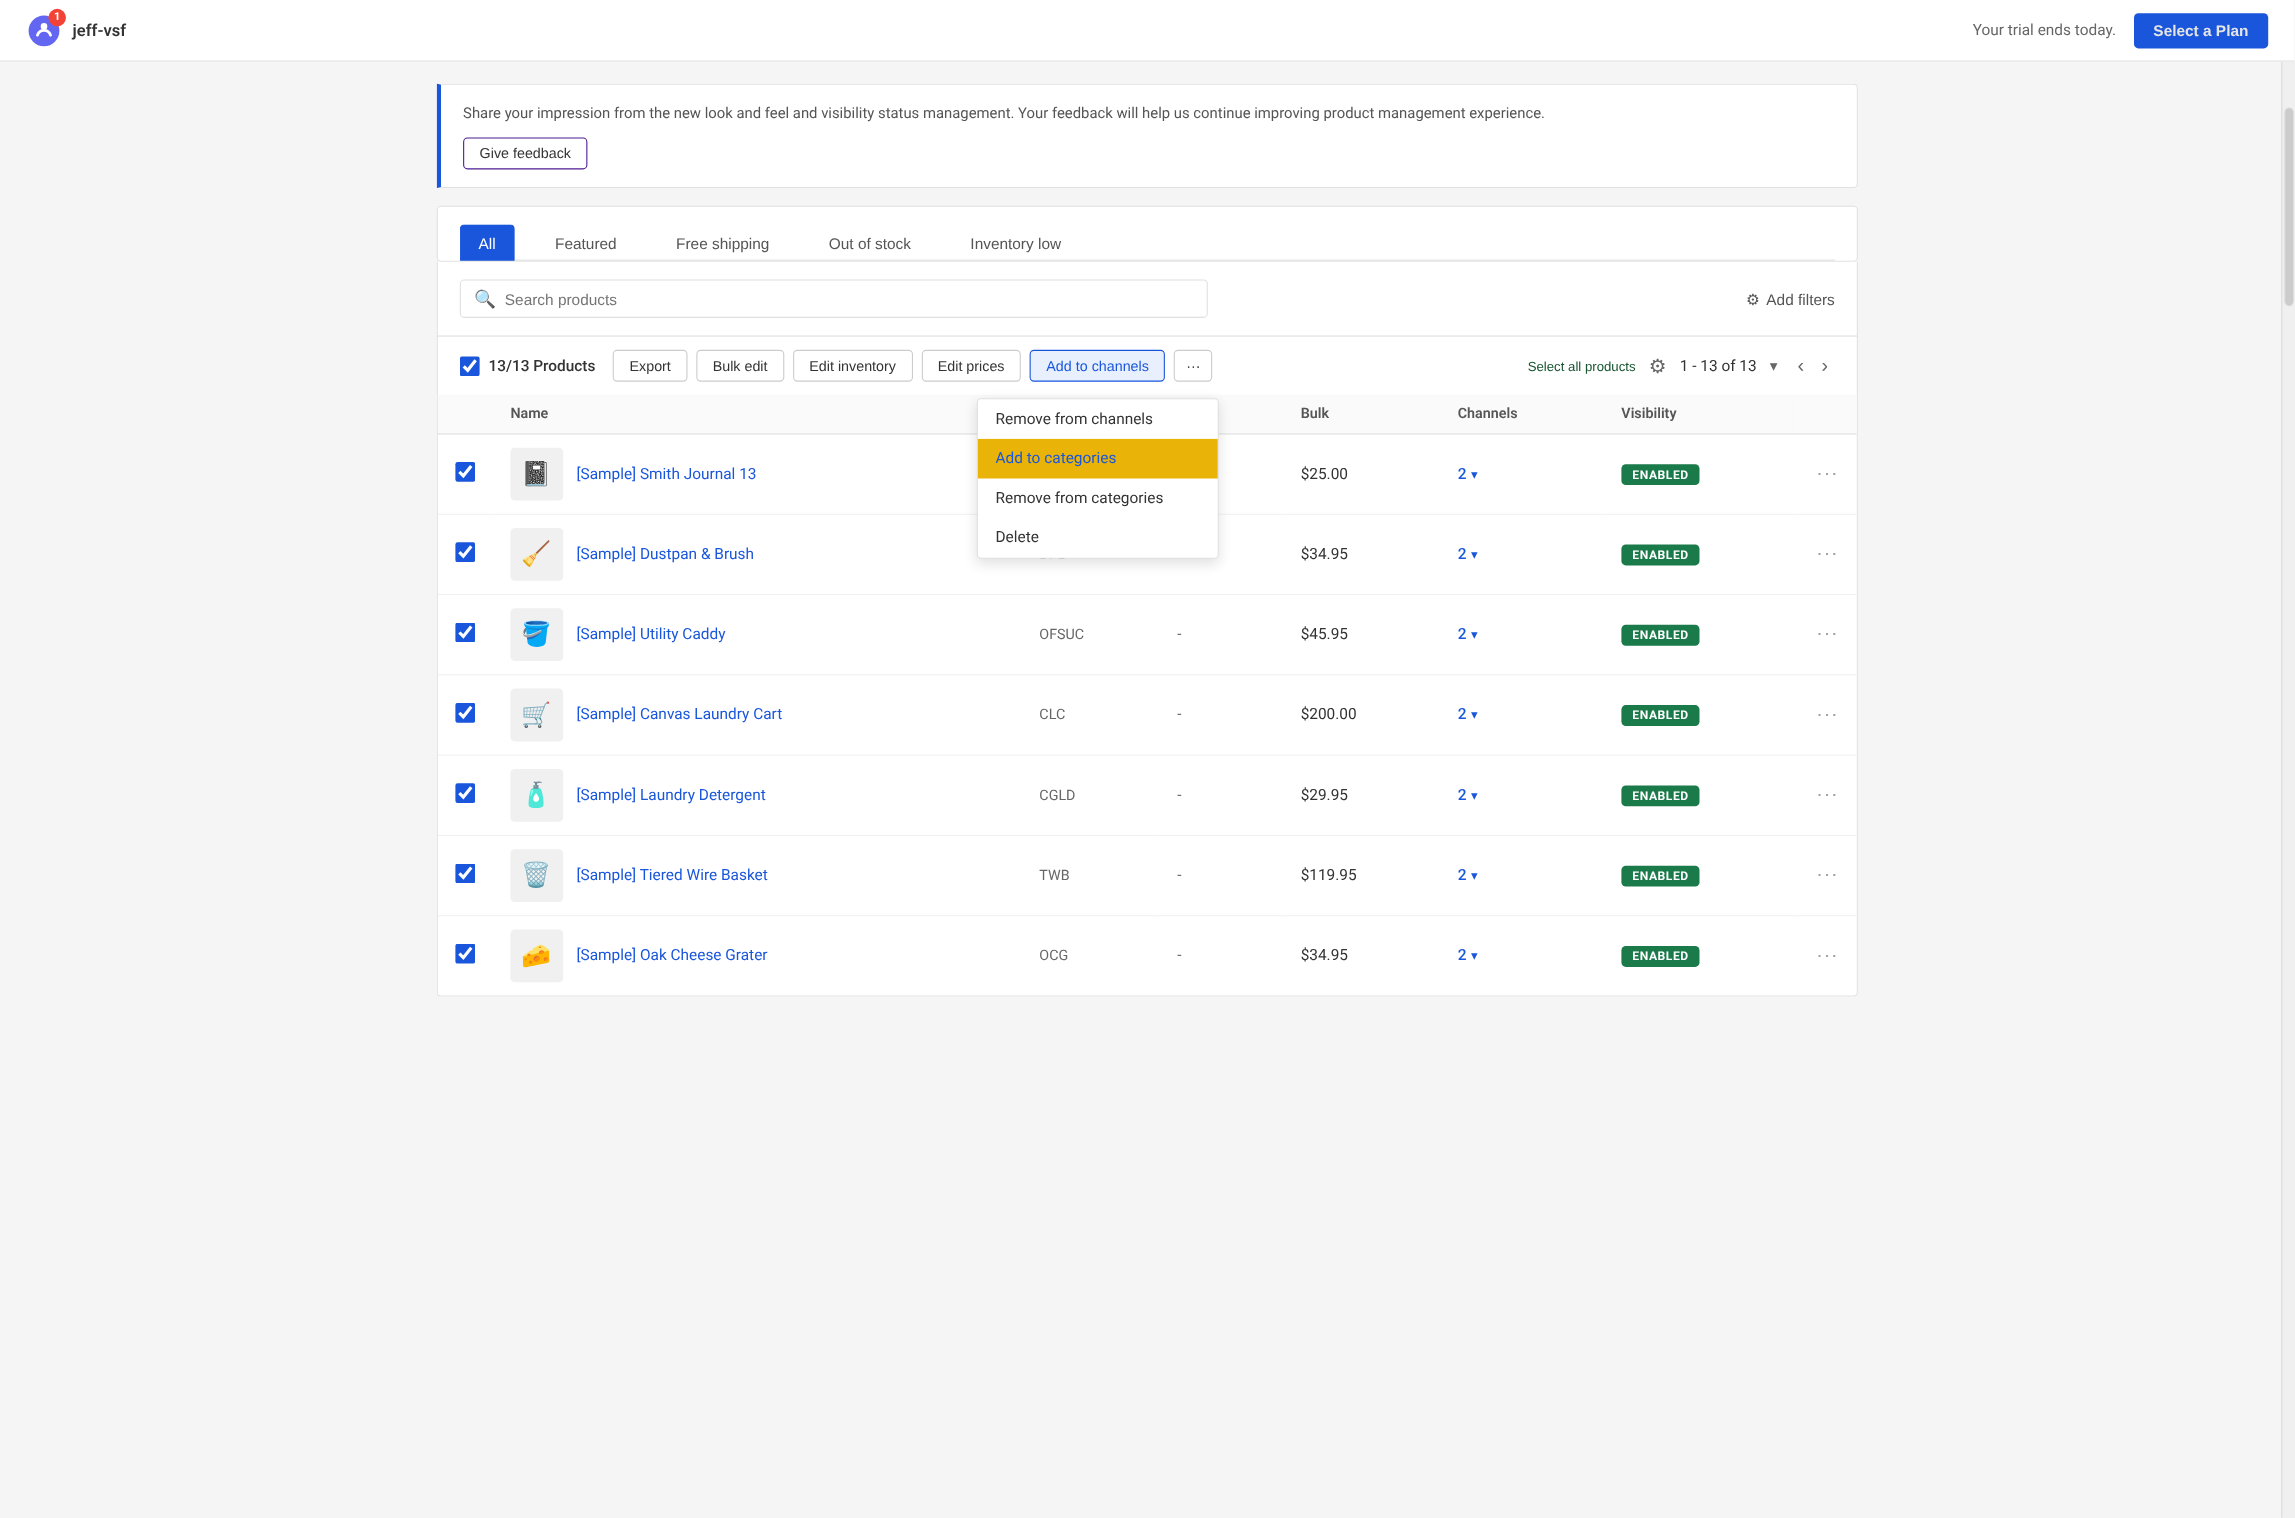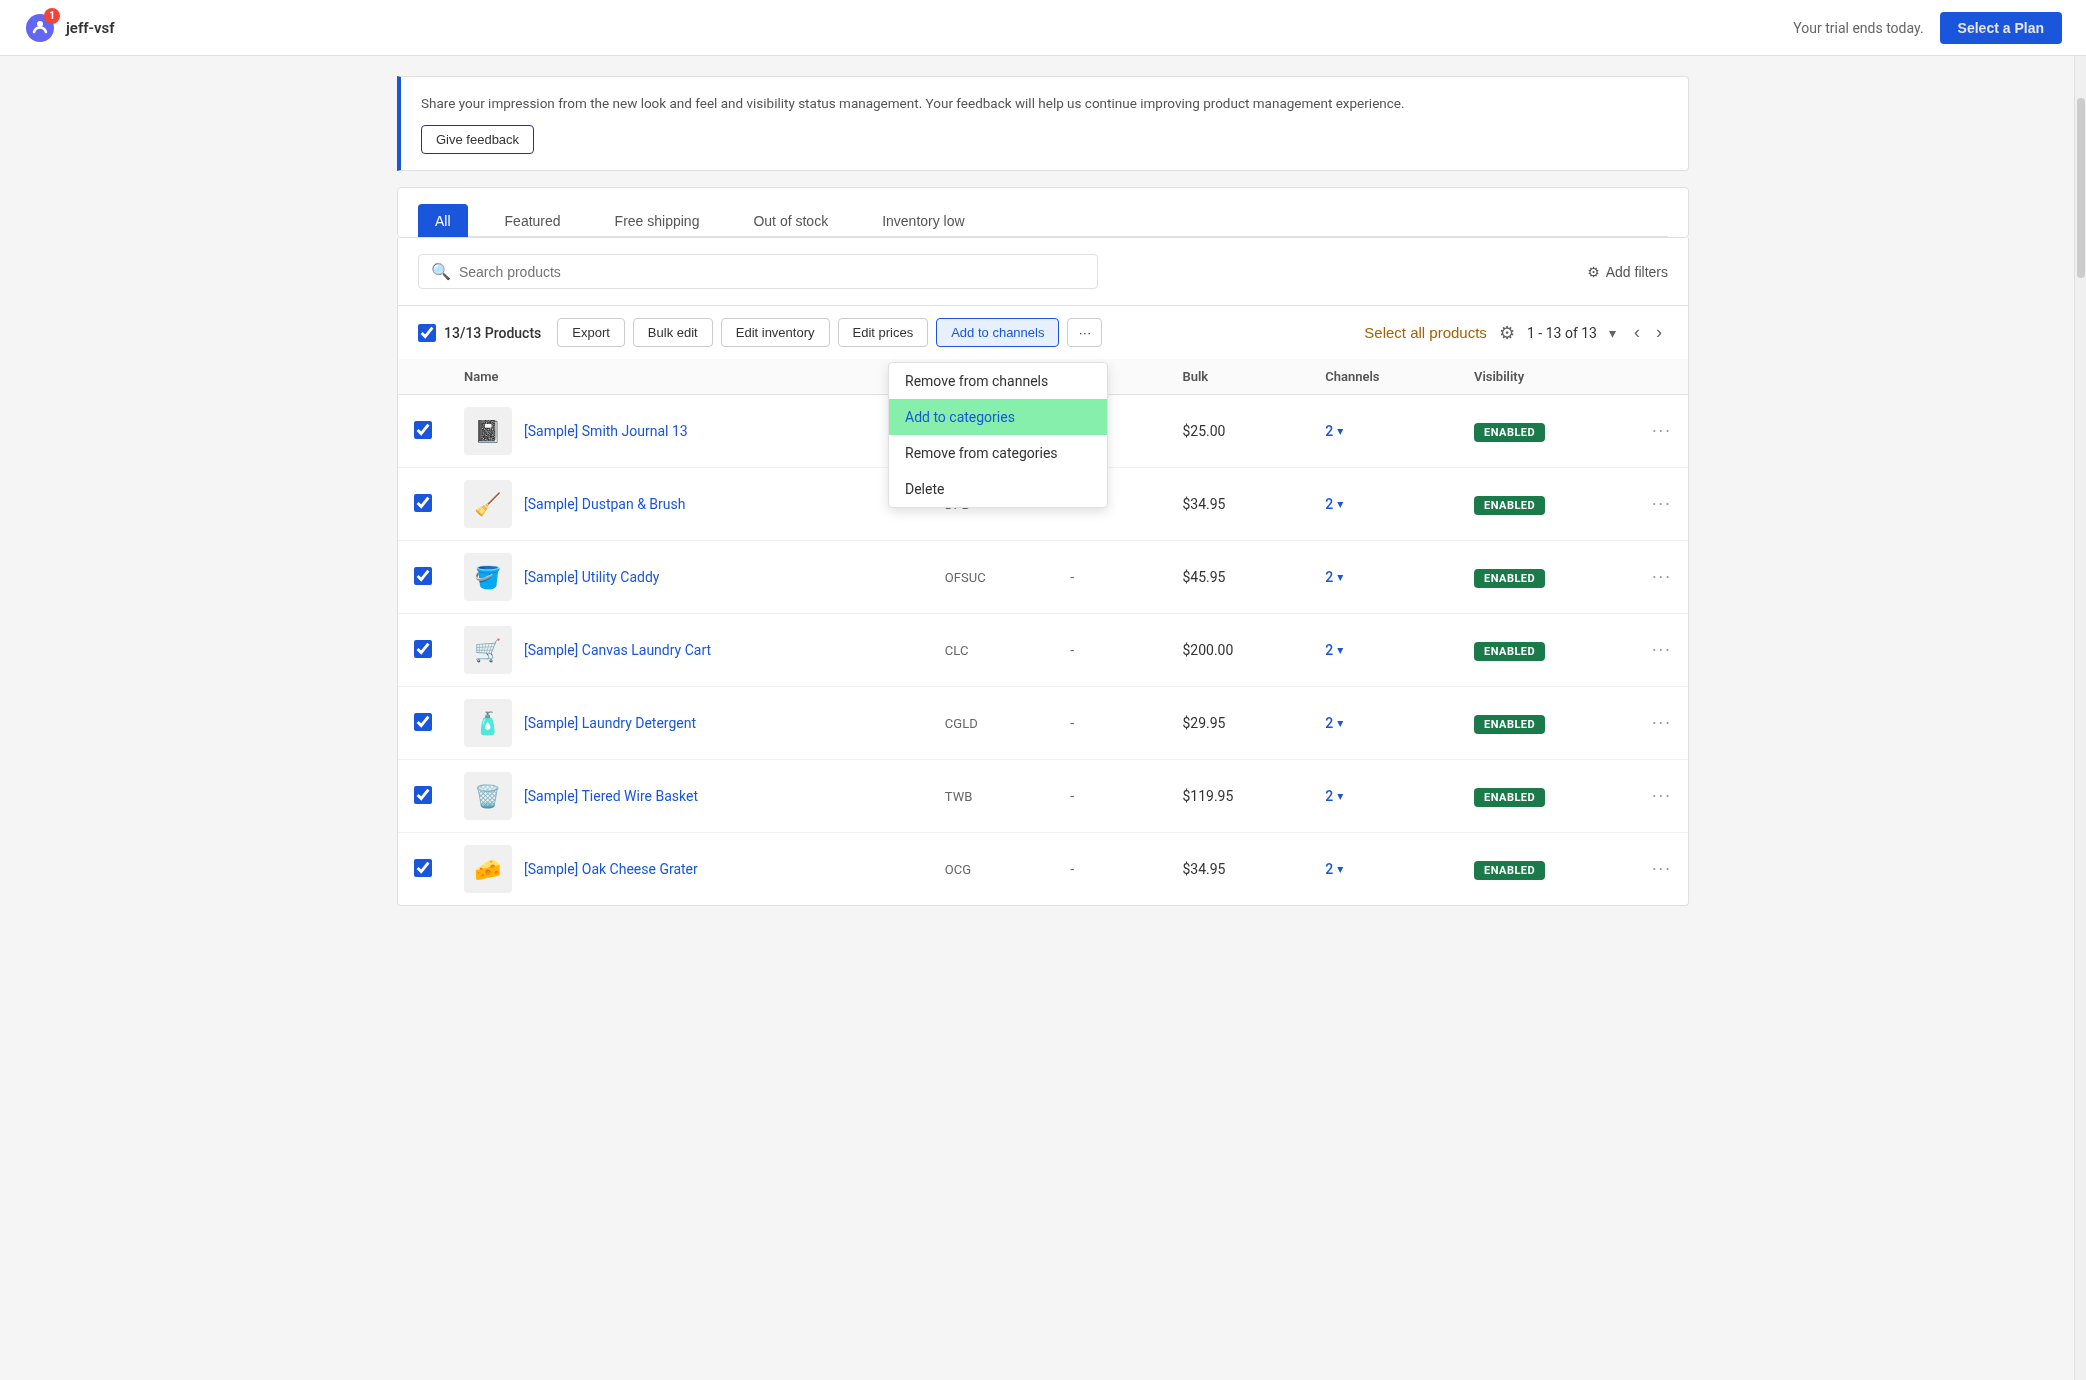--- a/index.html
+++ b/index.html
@@ -90,42 +90,42 @@
     .toolbar-btn {
       border: 1px solid #ccc; background: #fff; border-radius: 4px;
       padding: 6px 14px; font-size: 13px; cursor: pointer; color: #333;
     }
     .toolbar-btn.active-menu { background: #e8f0fe; border-color: #1a56db; color: #1a56db; }
     .more-btn {
       border: 1px solid #ccc; background: #fff; border-radius: 4px;
       padding: 6px 10px; font-size: 13px; cursor: pointer; color: #333;
     }
     .toolbar-right { margin-left: auto; display: flex; align-items: center; gap: 12px; }
-    .select-all-btn { color: #a16207; background: none; border: none; cursor: pointer; font-size: 15px; }
+    .select-all-btn { color: #14532d; background: none; border: none; cursor: pointer; font-size: 12px; }
     .settings-btn {
       background: none; border: none; cursor: pointer; color: #666;
       font-size: 18px; display: flex; align-items: center;
     }
     .pagination-info { font-size: 14px; color: #333; }
     .pagination-nav { display: flex; gap: 4px; }
     .page-btn {
       background: none; border: none; cursor: pointer; color: #666;
       font-size: 18px; padding: 2px 6px;
     }
 
     
     .dropdown-menu {
       position: absolute; top: 56px; left: 490px;
       background: #fff; border: 1px solid #e0e0e0; border-radius: 4px;
       box-shadow: 0 4px 12px rgba(0,0,0,0.12); z-index: 200; min-width: 220px;
     }
     .dropdown-item {
       padding: 10px 16px; font-size: 14px; cursor: pointer; color: #333;
     }
-    .dropdown-item.highlighted { background: #86efac; color: #1a56db; }
+    .dropdown-item.highlighted { background: #eab308; color: #1a56db; }
 
     
     .table-wrap {
       background: #fff; border: 1px solid #e0e0e0; border-top: none; border-radius: 0 0 4px 4px; overflow: hidden;
     }
     table { width: 100%; border-collapse: collapse; }
     thead tr { border-bottom: 1px solid #e0e0e0; background: #fafafa; }
     th {
       padding: 10px 16px; text-align: left; font-size: 13px;
       font-weight: 600; color: #555;

